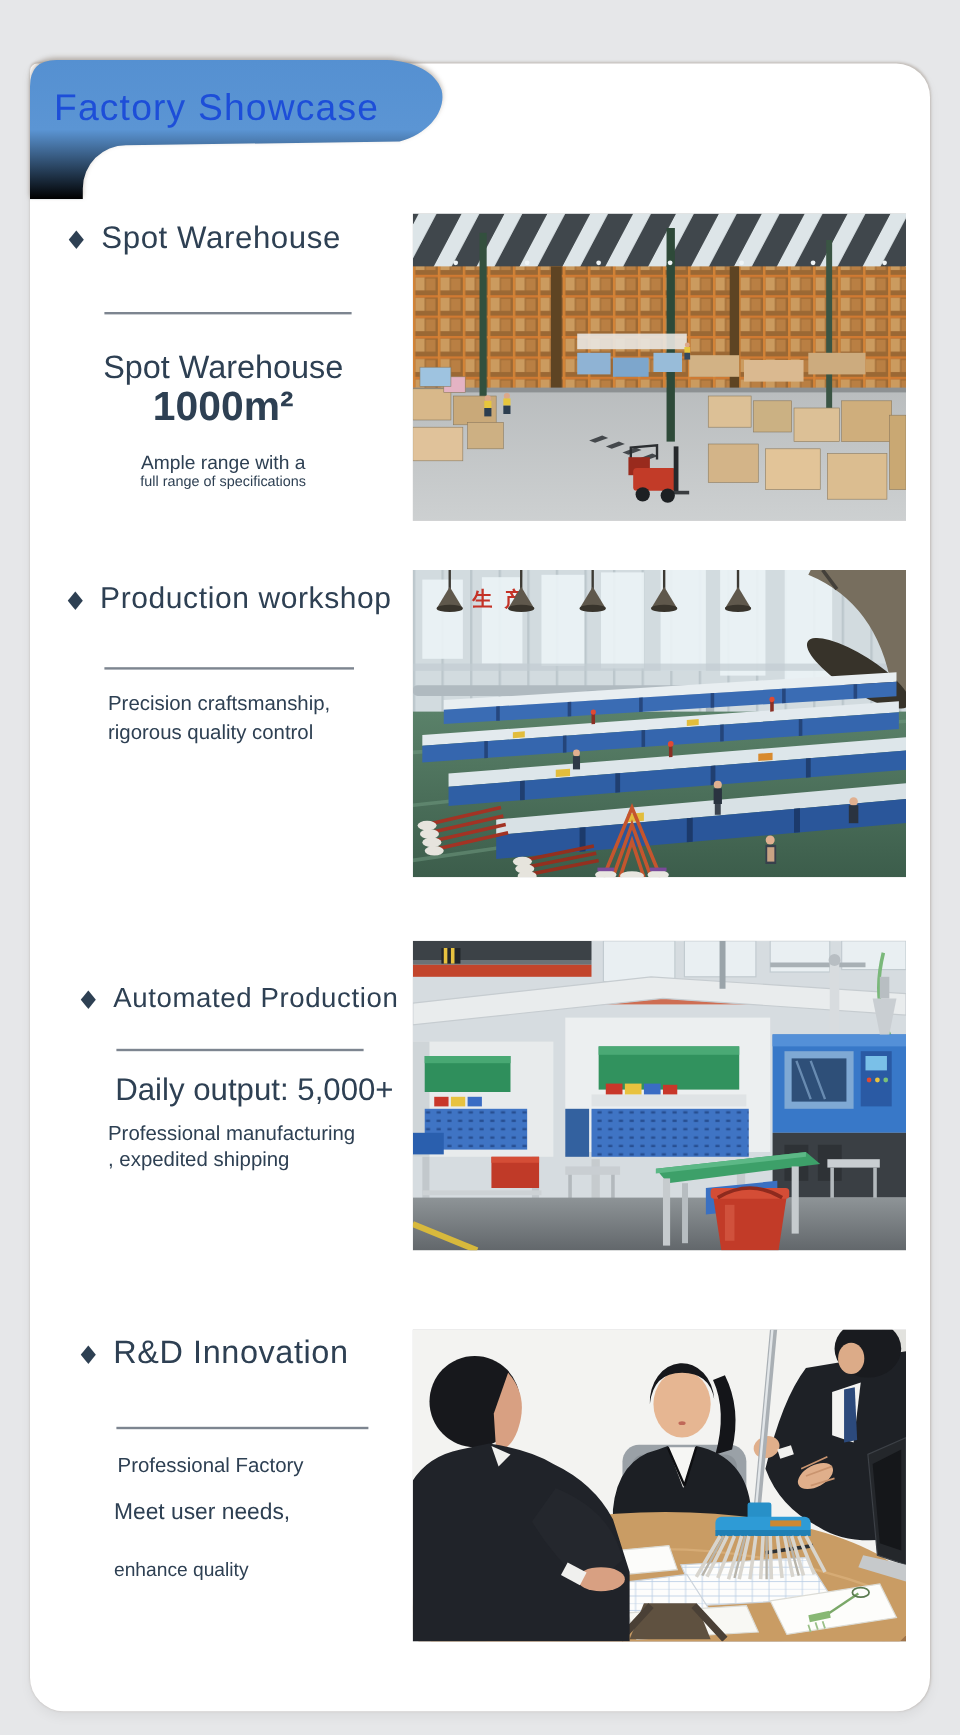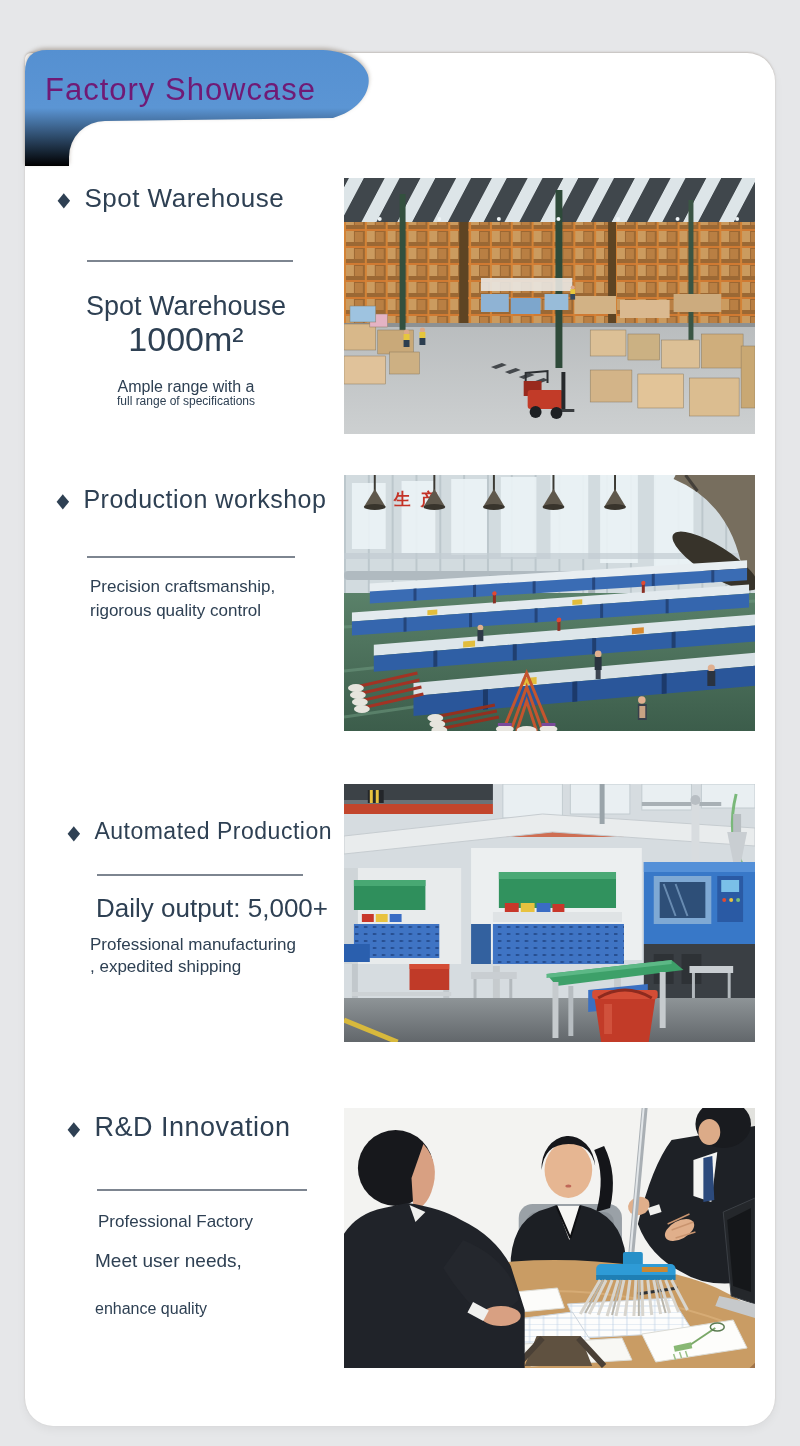--- a/index.html
+++ b/index.html
@@ -1,20 +1,20 @@
 <!DOCTYPE html>
 <html><head>
 <meta charset="utf-8">
 <style>
   html,body{margin:0;padding:0;}
   body{width:800px;height:1446px;background:#e6e7e9;font-family:"Liberation Sans","DejaVu Sans",sans-serif;position:relative;overflow:hidden;}
   .card{position:absolute;left:25px;top:53px;width:750px;height:1373px;background:#ffffff;
         border-radius:6px 28px 28px 28px;box-shadow:0 -1px 2px rgba(110,90,70,.28),0 4px 10px rgba(0,0,0,.05);}
   .tab{position:absolute;left:25px;top:48px;width:380px;height:118px;filter:drop-shadow(0 -2px 2px rgba(105,85,65,.4));}
-  .tab-title{position:absolute;left:45px;top:72px;font-size:31px;color:#701a75;letter-spacing:1px;font-weight:400;}
+  .tab-title{position:absolute;left:45px;top:72px;font-size:31px;color:#1d4ed8;letter-spacing:1px;font-weight:400;}
   .sec-head{position:absolute;display:flex;align-items:center;gap:13px;color:#2e4053;}
   .bullet{font-size:20px;line-height:1;transform:scaleX(.82);}
   .h-label{letter-spacing:.5px;white-space:nowrap;}
   .divider{position:absolute;height:2px;background:#7d8590;}
   .txt{position:absolute;color:#2e4053;white-space:nowrap;text-align:center;}
   .center{left:30px;width:312px;text-align:center;}
   .photo{position:absolute;left:344px;width:411px;overflow:hidden;background:#ccc;}
   .photo svg{display:block;width:100%;height:100%;}
 </style>
 </head>
@@ -34,21 +34,21 @@
   <path d="M22,2 L298,2 C320,3 338,12 343,27 C347,43 334,63 308,70 L80,73 A36,36 0 0 0 44,109 L44,118 L0,118 L0,24 Q0,2 22,2 Z" fill="url(#tabg)"></path>
 </svg>
 <div class="tab-title">Factory Showcase</div>
 
 <div class="sec-head" style="left:56px;top:183px;">
   <span class="bullet">◆</span>
   <span class="h-label" style="font-size:26px;">Spot Warehouse</span>
 </div>
 <div class="divider" style="left:87px;top:260px;width:206px;"></div>
 <div class="txt center" style="top:291px;font-size:27px;">Spot Warehouse</div>
-<div class="txt center" style="top:320px;font-size:34px;">1000m²</div>
+<div class="txt center" style="top:320px;font-size:34px;font-weight:bold;">1000m²</div>
 <div class="txt center" style="top:378px;font-size:16px;">Ample range with a</div>
 <div class="txt center" style="top:394px;font-size:12px;text-align:center;">full range of specifications</div>
 
 <div class="photo" style="top:178px;height:256px;">
 <svg viewBox="0 0 414 256" preserveAspectRatio="none">
   <defs>
     <linearGradient id="w-floor" x1="0" y1="0" x2="0" y2="1">
           <stop offset="0" stop-color="#9fa3a5"></stop>
           <stop offset="1" stop-color="#cdd0d1"></stop>
         </linearGradient>

